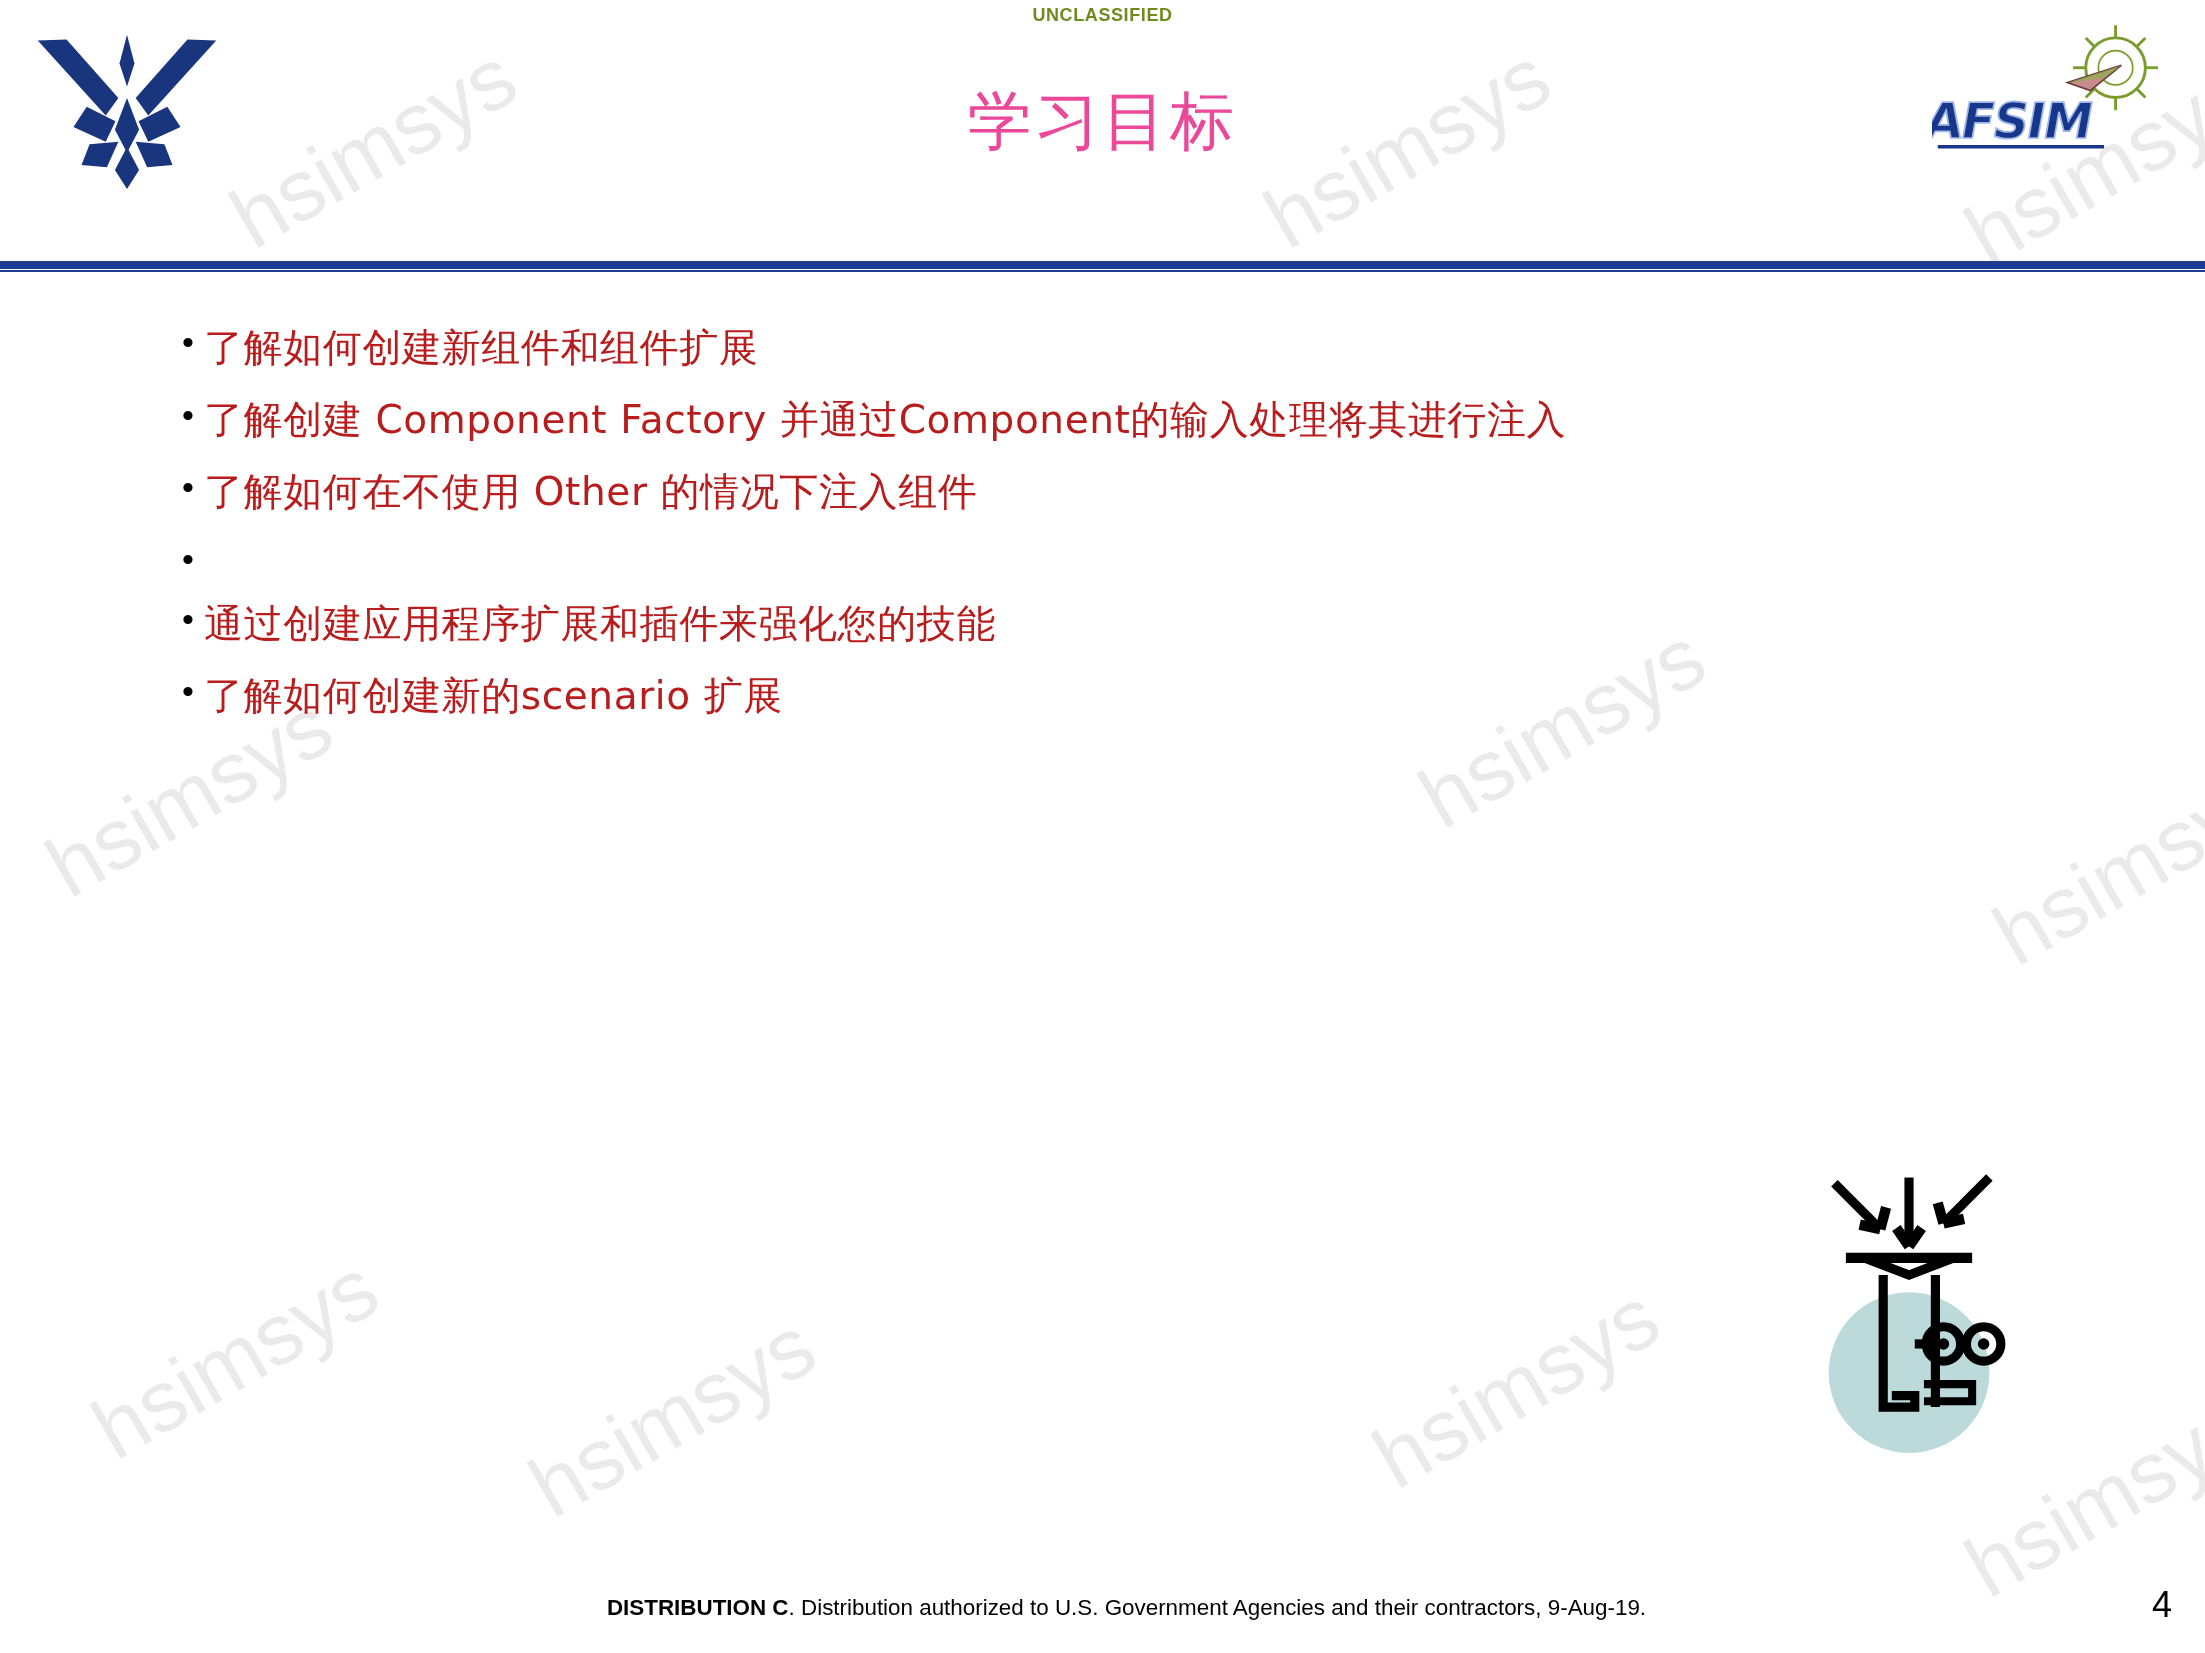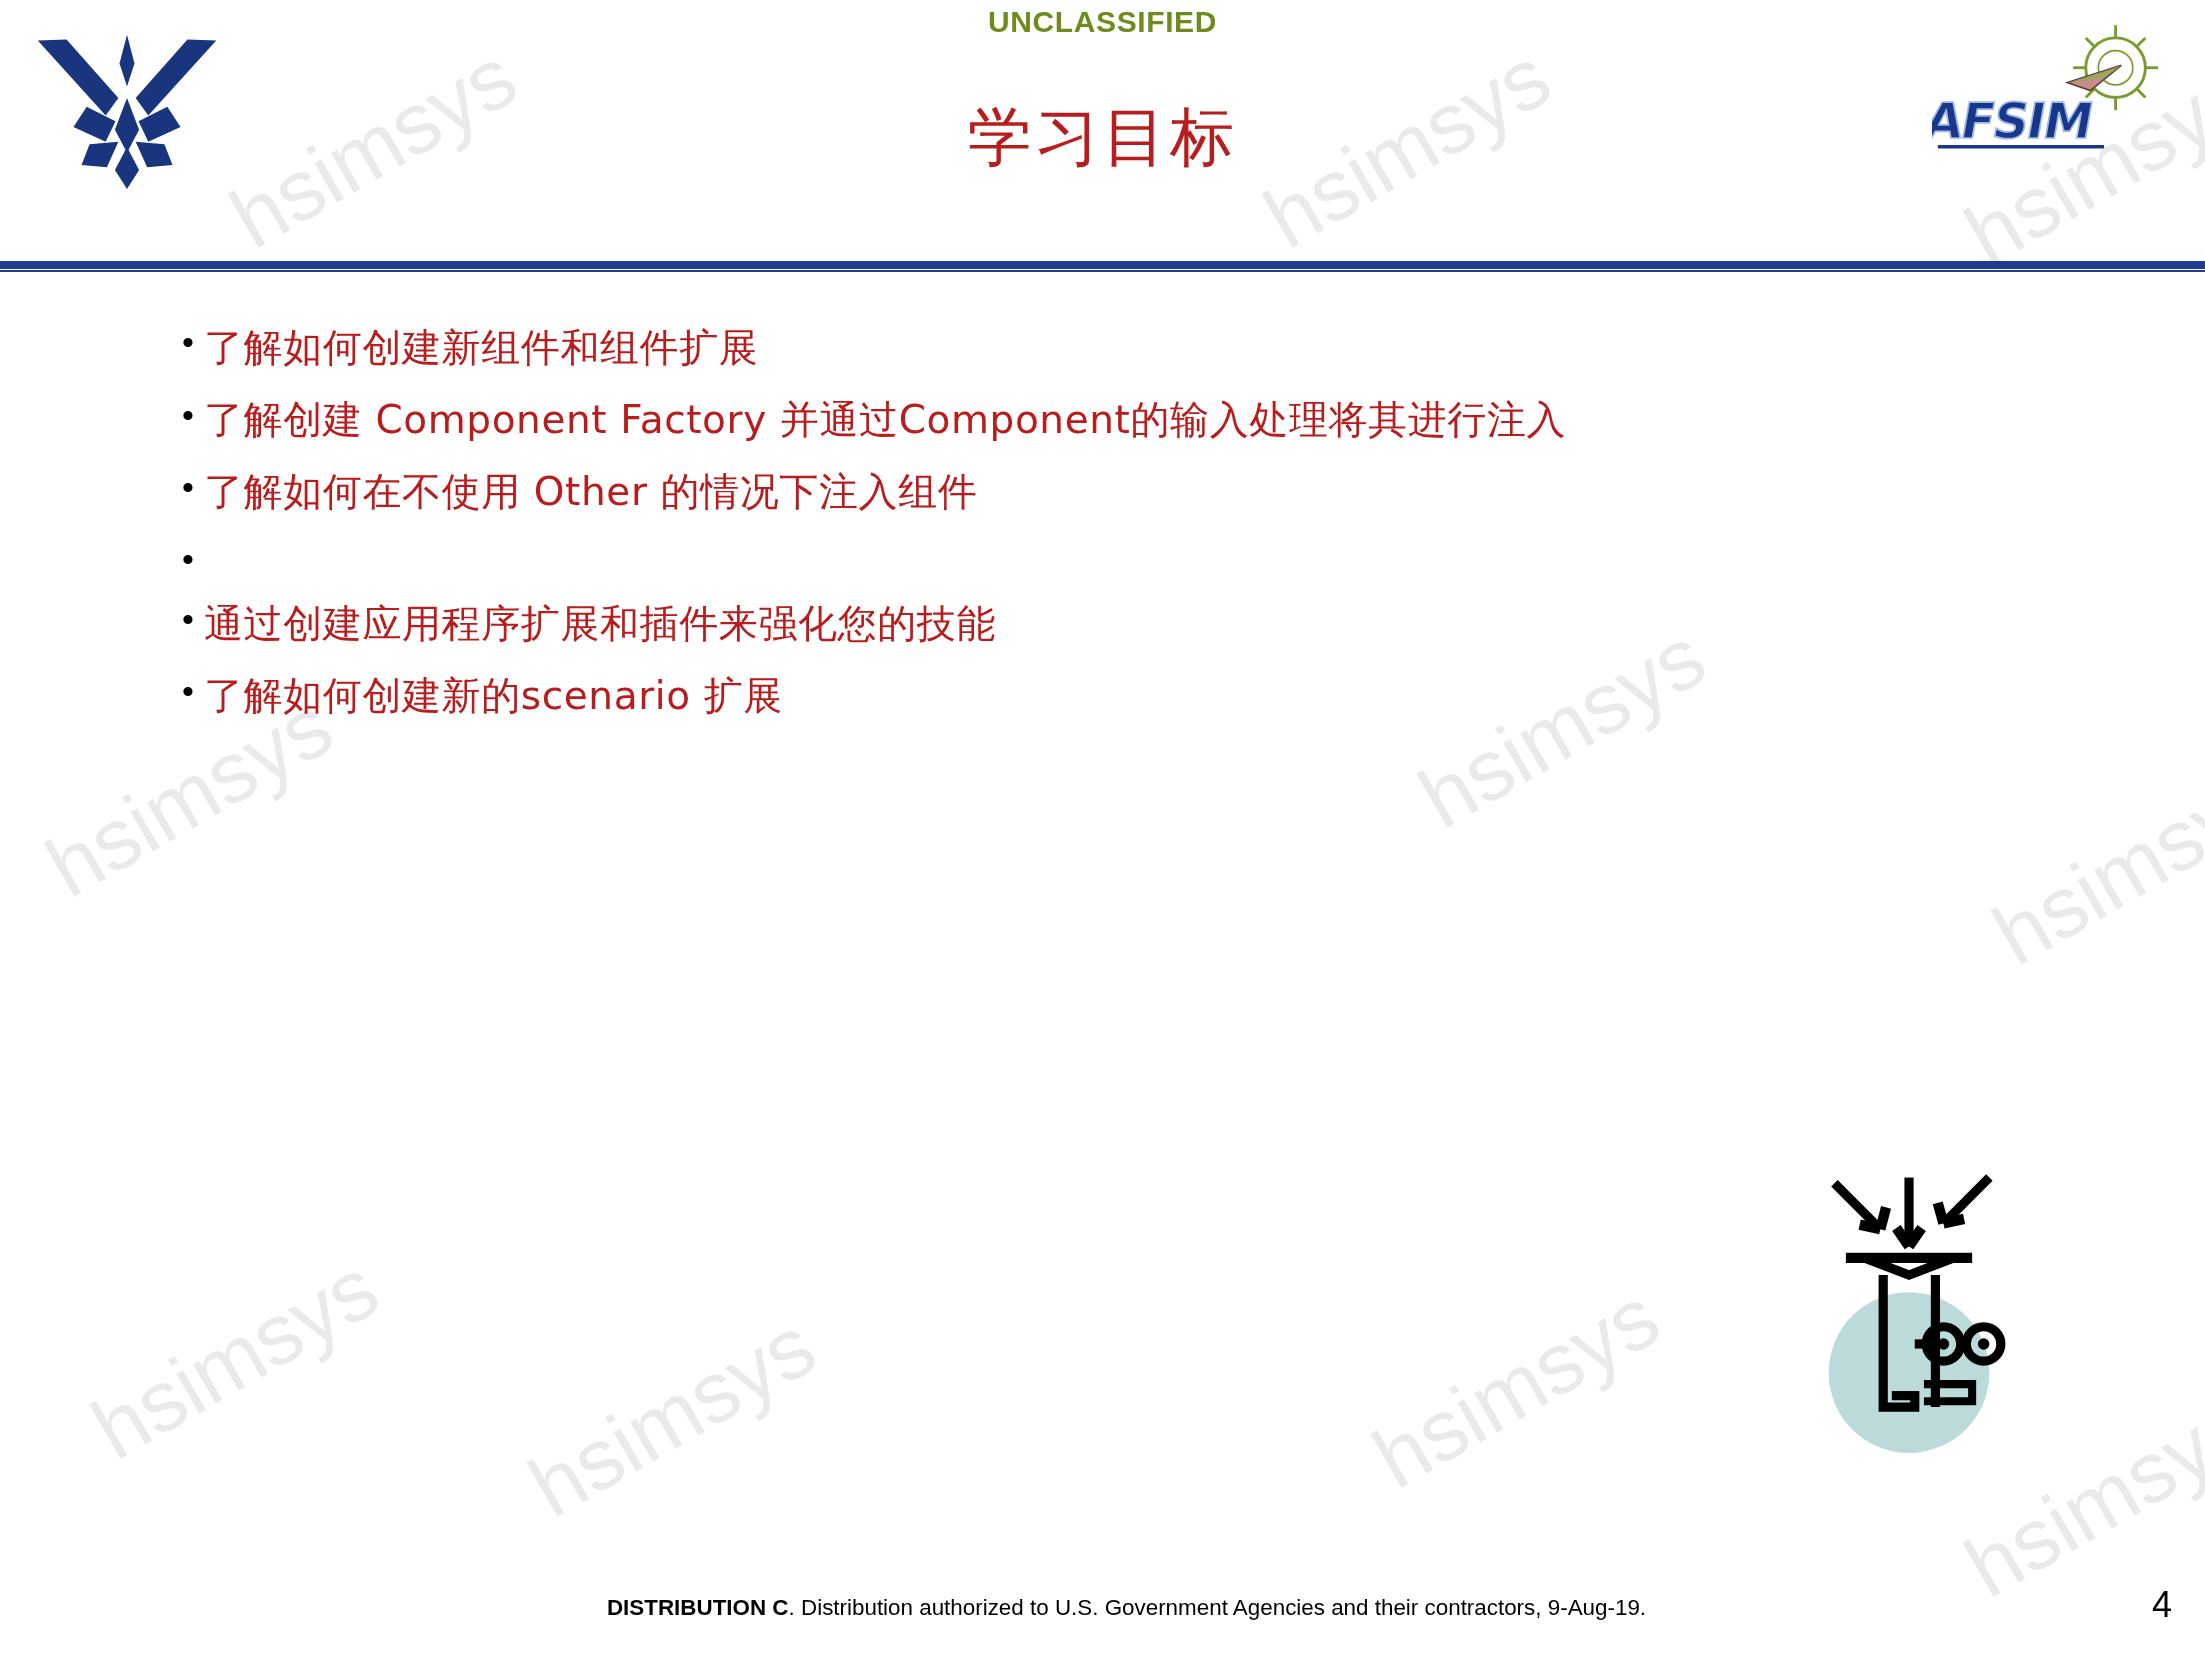--- a/index.html
+++ b/index.html
@@ -33,36 +33,36 @@
     font-weight: 400;
   }
 
   
   .classification {
     position: absolute;
     top: 4.6px;
     left: 0;
     width: 100%;
     text-align: center;
-    font-size: 30px;
+    font-size: 18px;
     font-weight: bold;
     color: #6f8b1e;
     letter-spacing: 0.6px;
     z-index: 5;
   }
 
   
   .slide-title {
     position: absolute;
-    top: 94px;
+    top: 78px;
     left: 0;
     width: 100%;
     text-align: center;
     font-size: 64px;
-    color: #b91c1c;
+    color: #ec4899;
     z-index: 5;
     font-family: "DejaVu Sans", sans-serif;
     letter-spacing: 3.4px;
   }
 
   
   .header-rule {
     position: absolute;
     top: 261px;
     left: 0;

